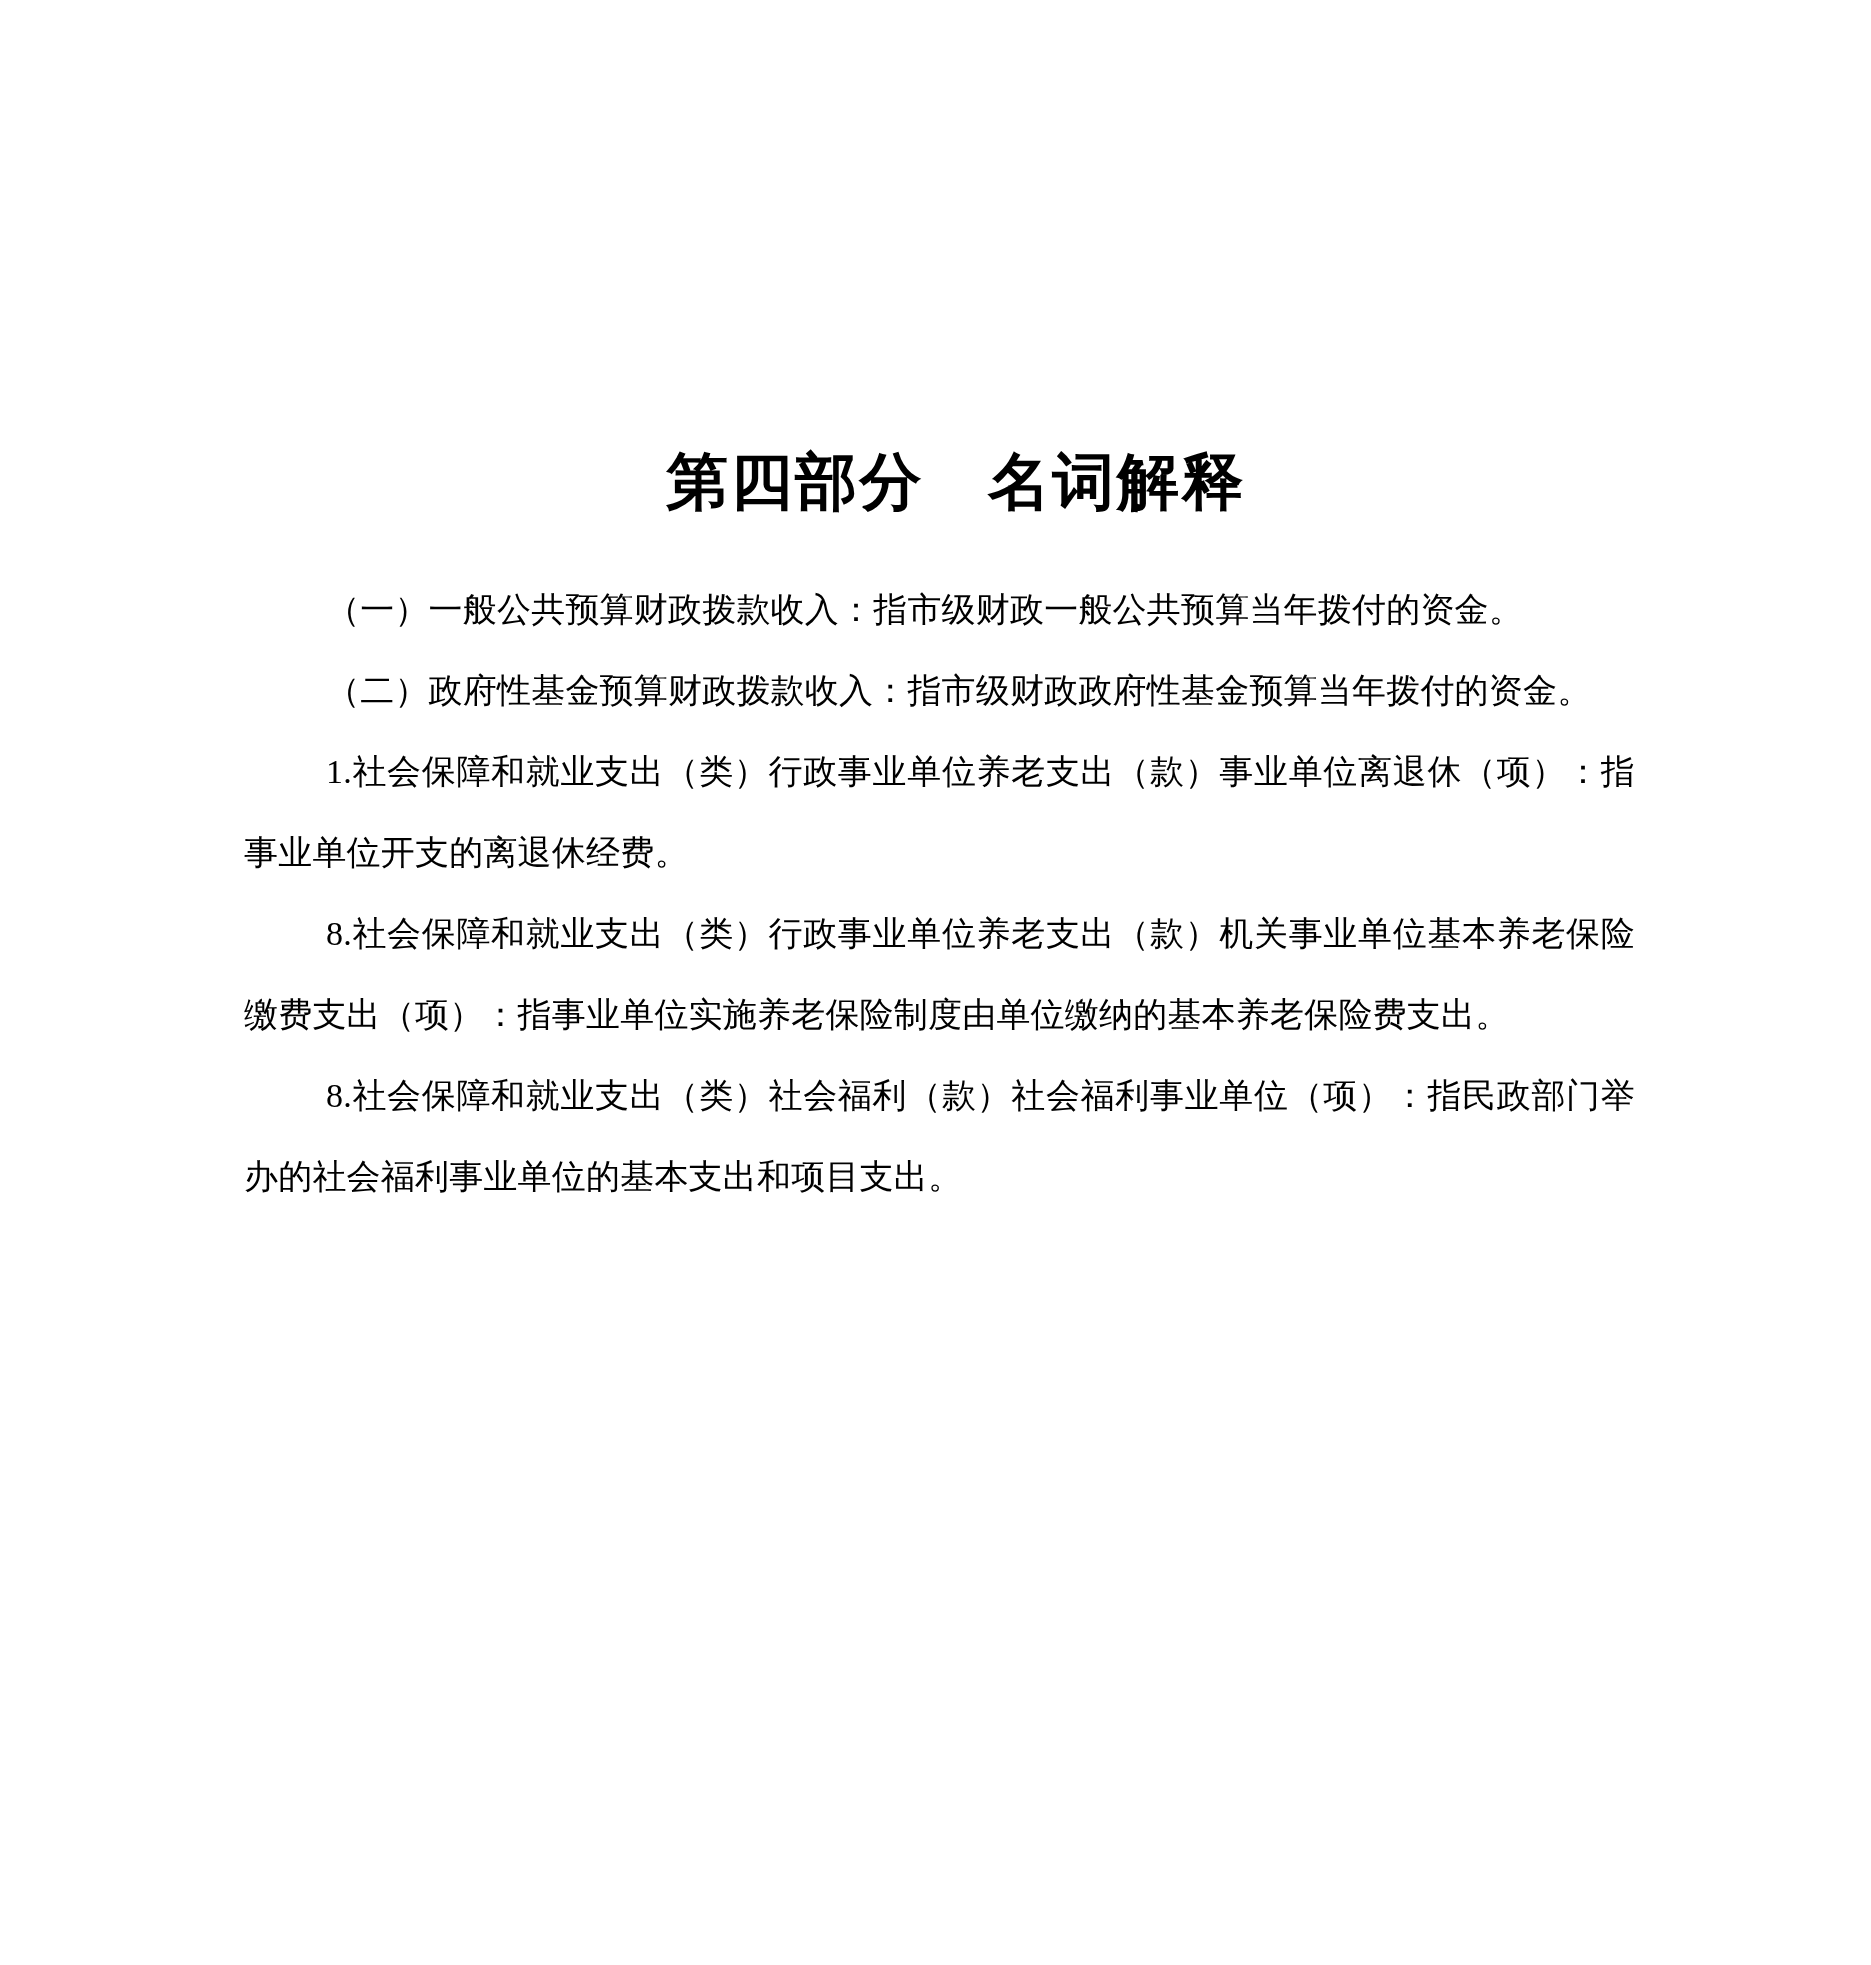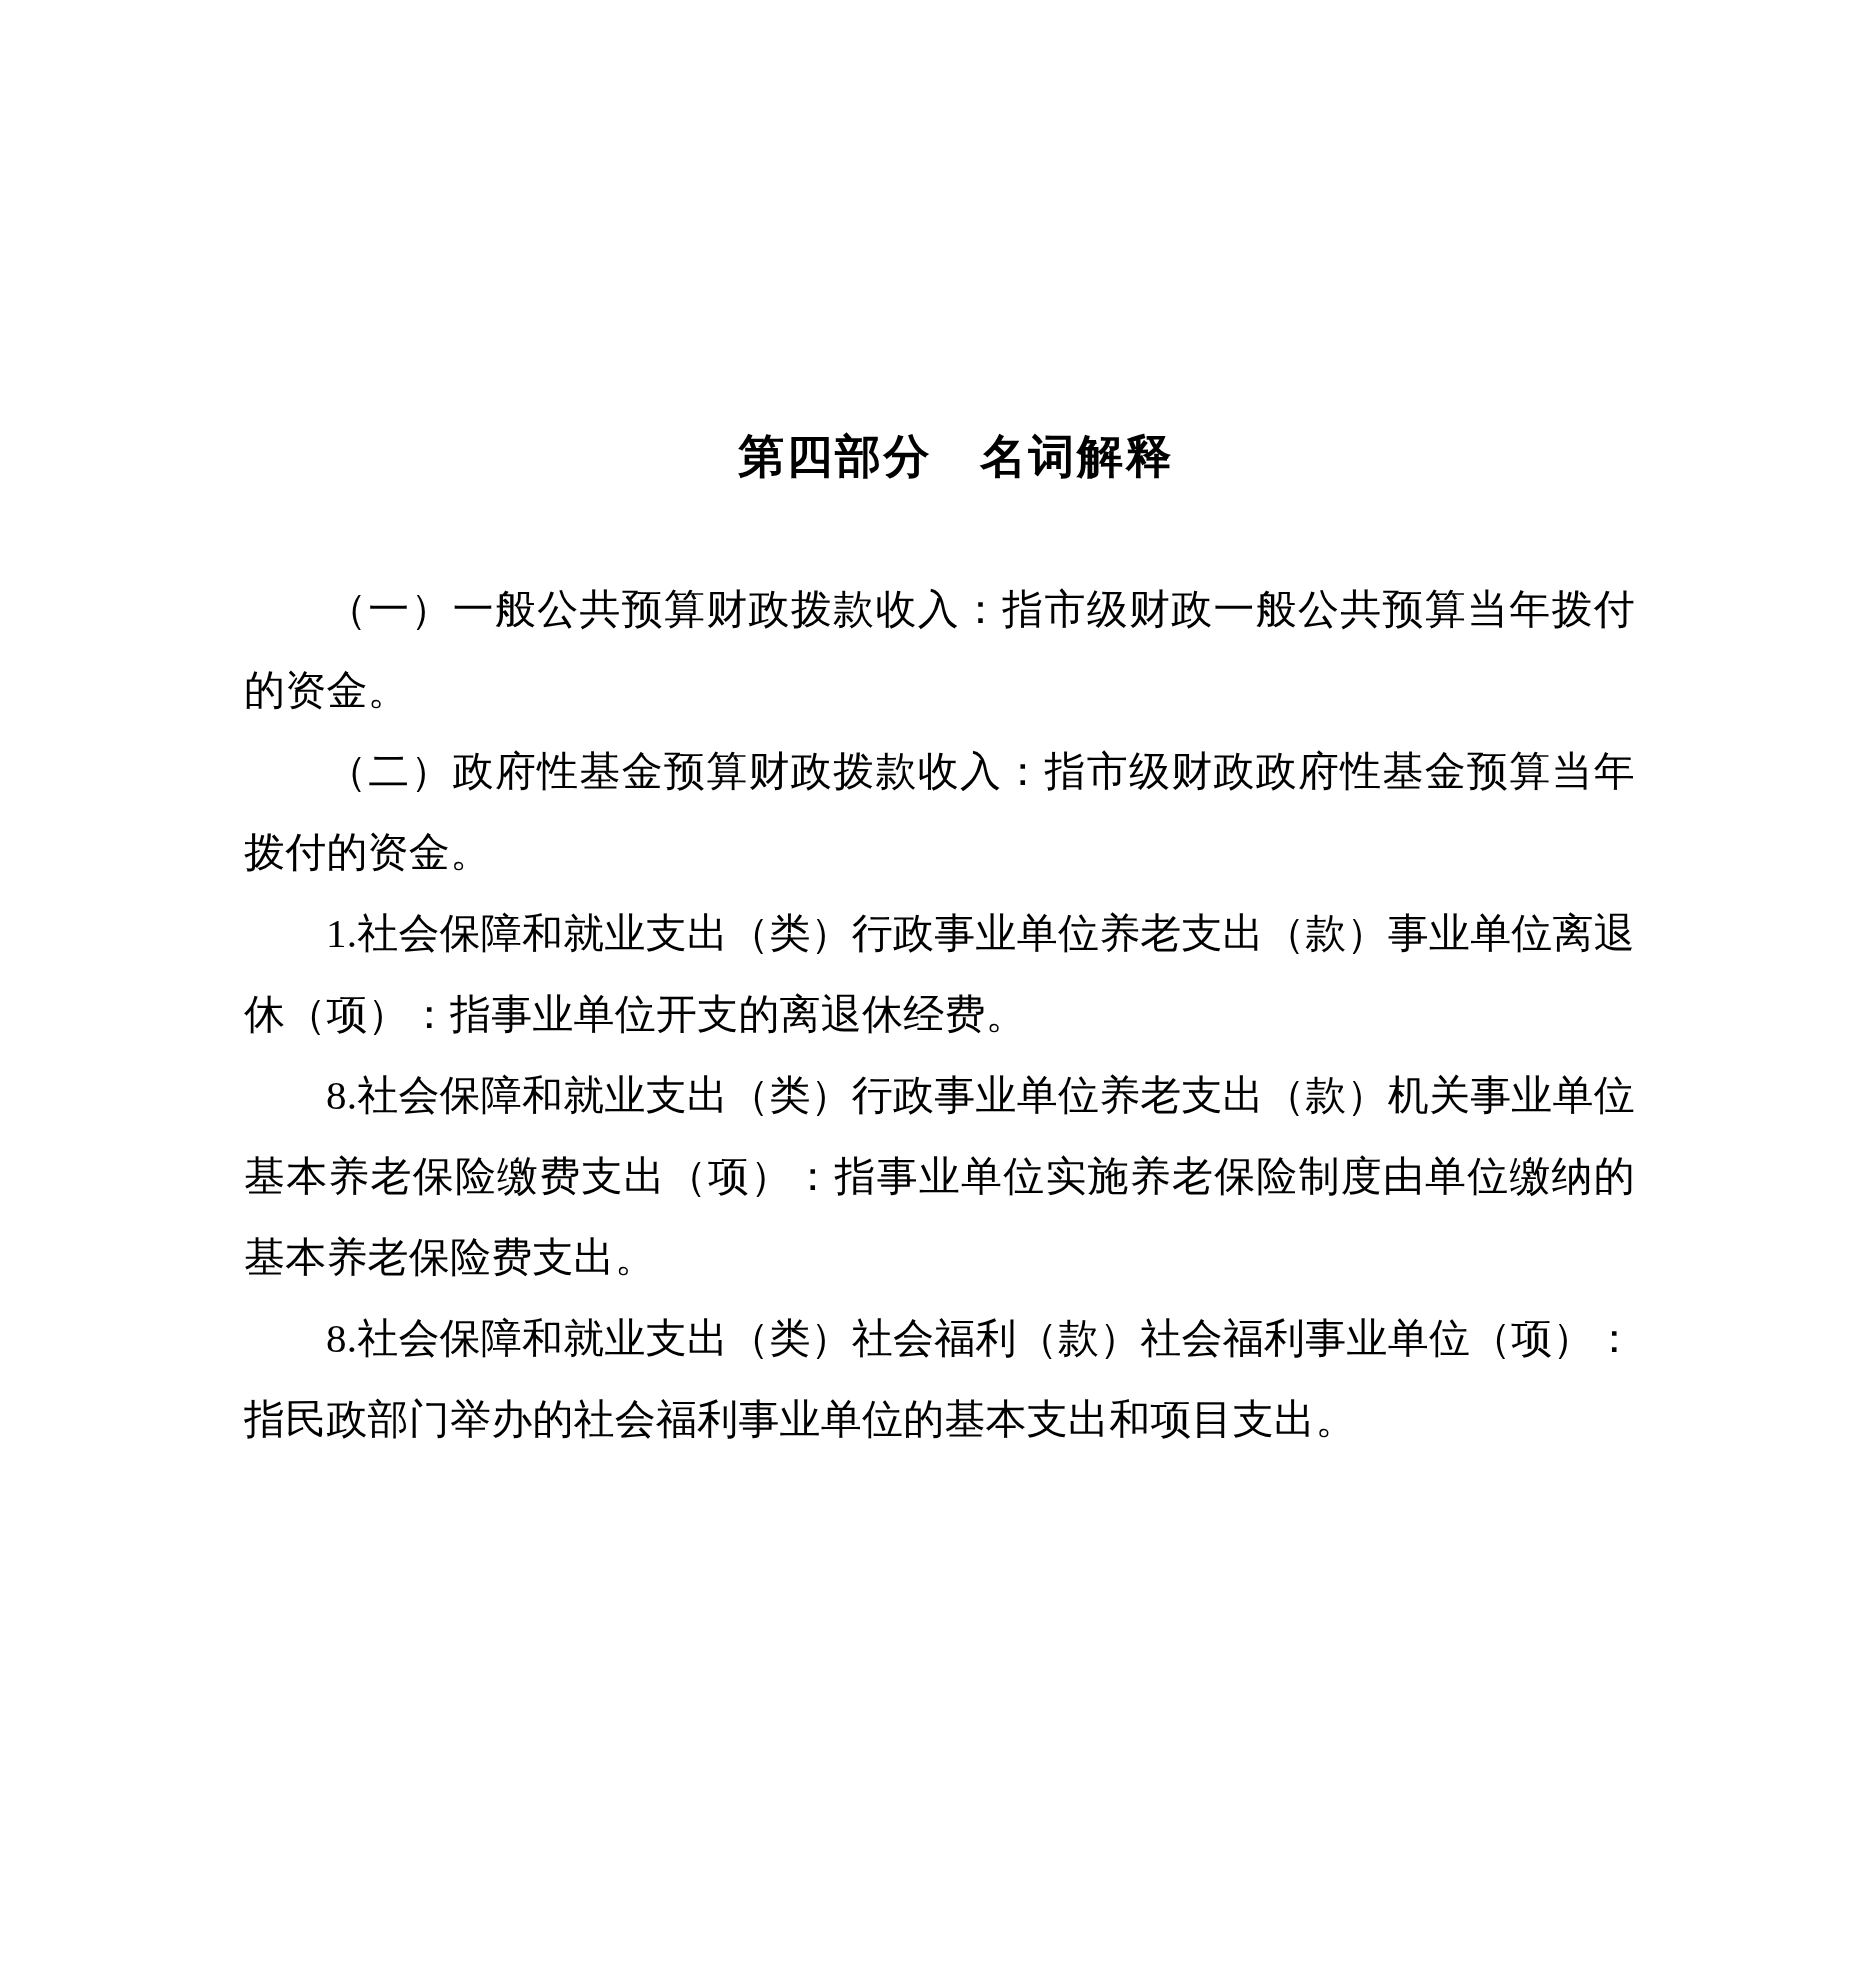--- a/index.html
+++ b/index.html
@@ -17,41 +17,41 @@
     overflow: hidden;
   }
 
   
   .doc-title {
     position: absolute;
     left: 0;
     right: 0;
     top: 401px;
     text-align: center;
-    font-family: Liberation Mono, monospace;
+    font-family: Liberation Sans, sans-serif;
     font-weight: bold;
-    font-size: 46px;
+    font-size: 62px;
     line-height: 1.25;
     letter-spacing: 2.4px;
     color: #000000;
     white-space: pre;
     margin-left: 40px;
   }
 
   
   .body-block {
     position: absolute;
     left: 244px;
     top: 569px;
     width: 1391px;
   }
 
   .para {
     font-family: "Liberation Serif", "DejaVu Serif", serif;
-    font-size: 41px;
+    font-size: 34px;
     line-height: 81px;
     color: #000000;
     text-align: justify;
     text-justify: inter-character;
     text-indent: 0;
     margin: 0;
     letter-spacing: 0.2px;
     word-break: break-all;
   }
 

